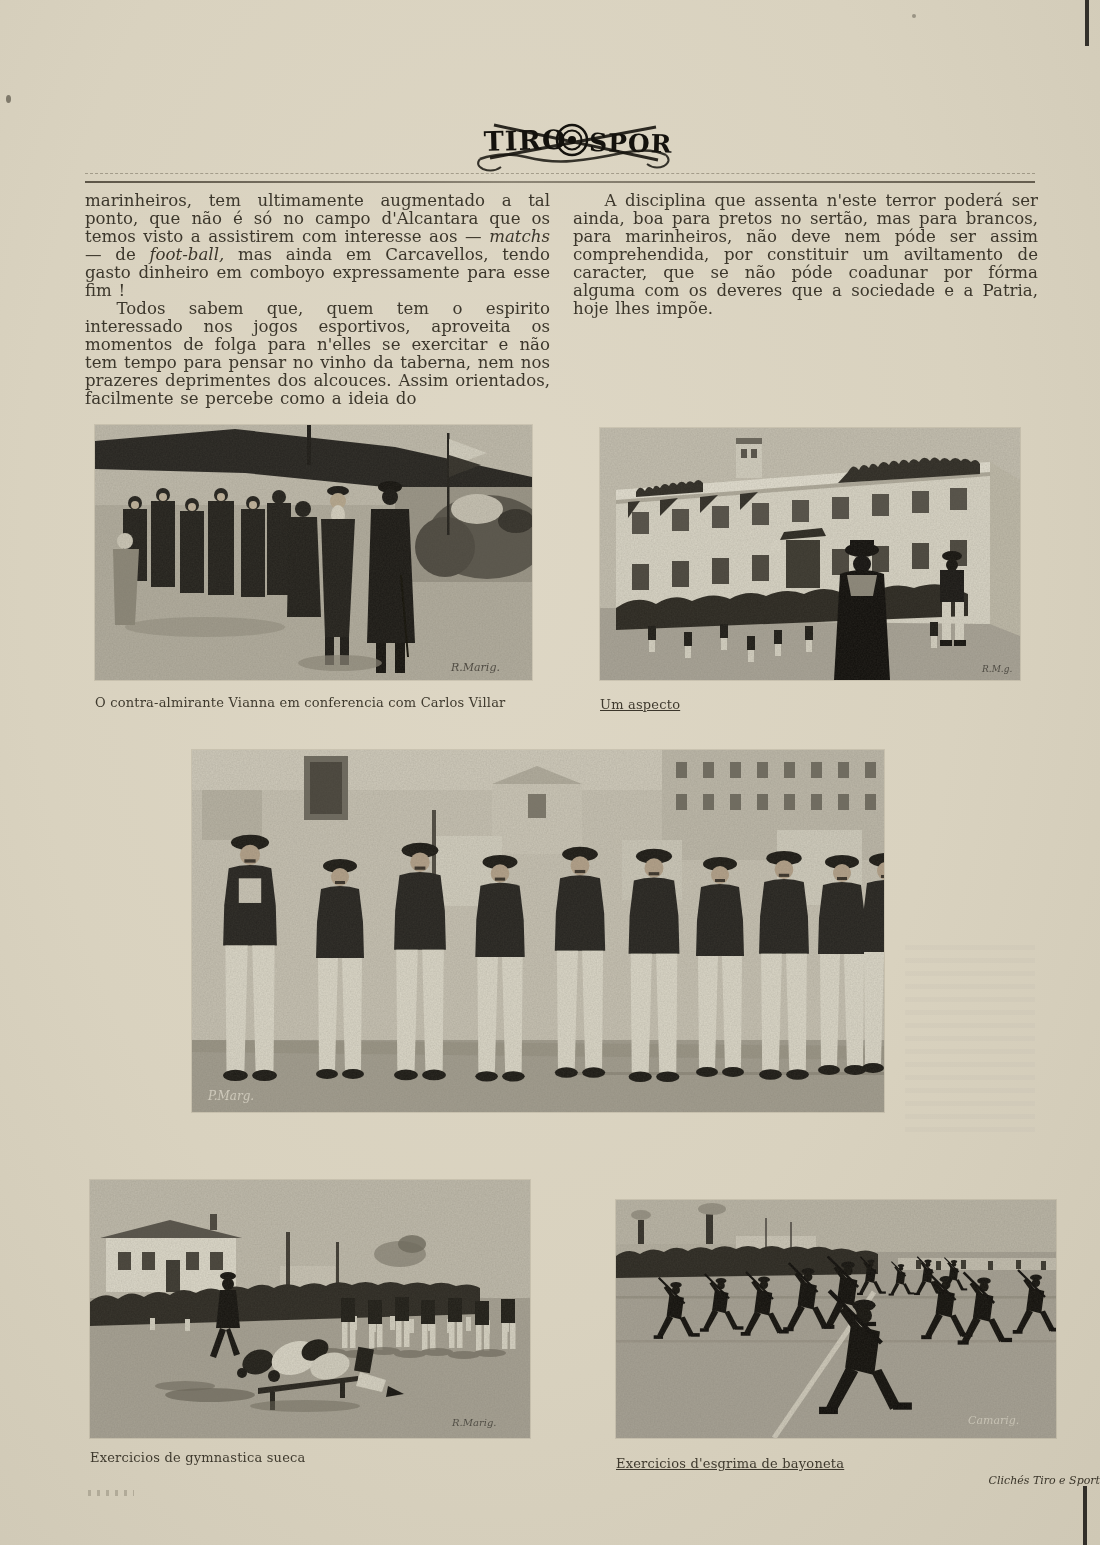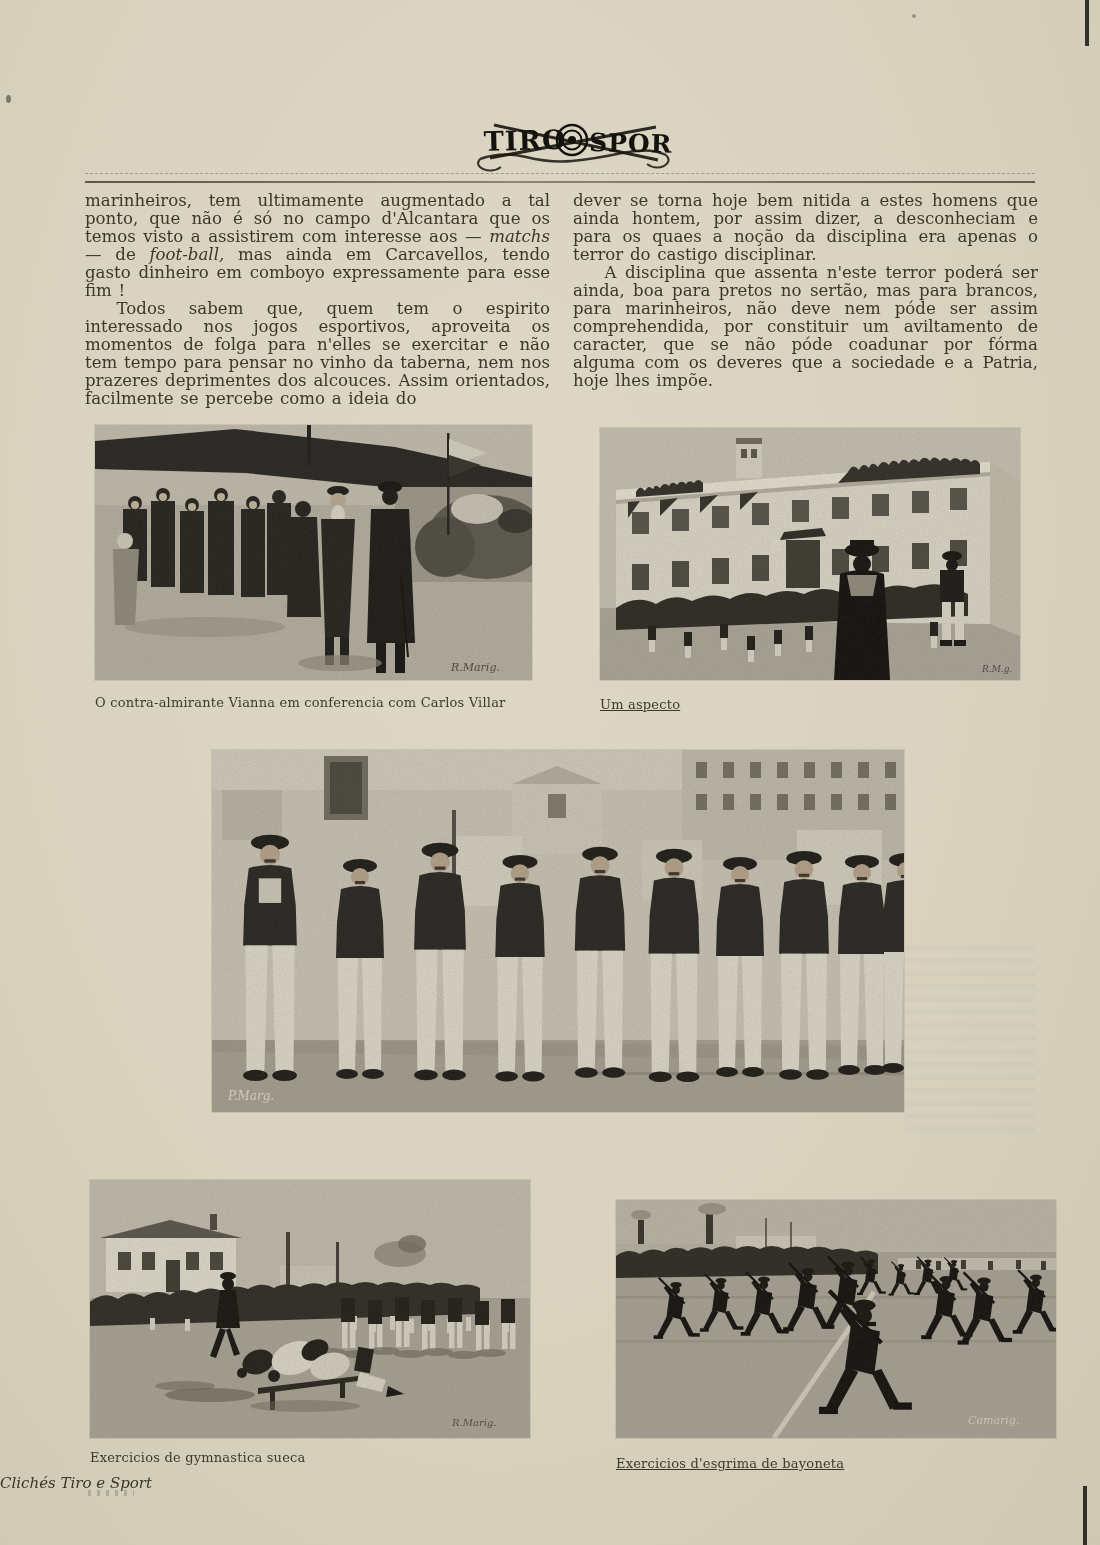--- a/index.html
+++ b/index.html
@@ -25,29 +25,29 @@
   .col p.indent{text-indent:1.9em;}
   .ital{font-style:italic;}
   
   figure{position:absolute;margin:0;}
   figure svg{display:block;box-shadow:0 0 0 1px rgba(70,62,48,.12);}
   figcaption{width:100%;font-size:13px;letter-spacing:.2px;color:#3f3a2e;}
   .ph1{left:95px;top:425px;width:437px;}
   .ph1 figcaption{margin-top:15px;}
   .ph2{left:600px;top:428px;width:420px;text-decoration:underline;}
   .ph2 figcaption{margin-top:17px;}
-  .ph3{left:212px;top:750px;width:788px;text-decoration:underline;}
+  .ph3{left:192px;top:750px;width:788px;text-decoration:underline;}
   .ph3 figcaption{margin-top:16px;}
   .ph4{left:90px;top:1180px;width:440px;}
   .ph4 figcaption{margin-top:12px;}
   .ph5{left:616px;top:1200px;width:372px;text-decoration:underline;}
   .ph5 figcaption{margin-top:18px;}
   
-  .credit{position:absolute;left:0;top:1474px;width:1100px;text-align:left;
-    font-style:italic;font-size:15px;color:#3a352a;}
+  .credit{position:absolute;left:0;top:1474px;width:1100px;text-align:right;
+    font-style:italic;font-size:11px;color:#3a352a;}
   
   .edge-line-top{position:absolute;left:1085px;top:0;width:4px;height:46px;background:#161410;opacity:.85;}
   .edge-line-bottom{position:absolute;left:1083px;top:1486px;width:4px;height:59px;background:#161410;opacity:.85;}
   .speck1{position:absolute;left:6px;top:95px;width:5px;height:8px;border-radius:50%;background:rgba(40,35,25,.5);}
   .speck2{position:absolute;left:912px;top:14px;width:4px;height:4px;border-radius:50%;background:rgba(40,35,25,.35);}
   .bl-marks{position:absolute;left:88px;top:1490px;width:46px;height:6px;opacity:.5;
     background:repeating-linear-gradient(to right, rgba(60,55,40,.45) 0 3px, transparent 3px 9px);}
   .showthrough{position:absolute;left:905px;top:945px;width:130px;height:195px;opacity:.55;
     background:repeating-linear-gradient(to bottom, rgba(125,125,142,.08) 0 5px, transparent 5px 13px);
     filter:blur(.7px);}
@@ -81,21 +81,20 @@
 
   <div class="rule-top"></div>
   <div class="rule-main"></div>
 
   <div class="columns">
     <div class="col">
       <p><span>marinheiros, tem ultimamente augmentado a tal ponto, que não é só no campo d'Alcantara que os temos visto a assistirem com interesse aos — </span><span class="ital">matchs</span><span> — de </span><span class="ital">foot-ball,</span><span> mas ainda em Carcavellos, tendo gasto dinheiro em comboyo expressamente para esse fim !</span></p>
       <p class="indent">Todos sabem que, quem tem o espirito interessado nos jogos esportivos, aproveita os momentos de folga para n'elles se exercitar e não tem tempo para pensar no vinho da taberna, nem nos prazeres deprimentes dos alcouces. Assim orientados, facilmente se percebe como a ideia do</p>
     </div>
     <div class="col">
-      <p>dever se torna hoje bem nitida a estes homens que ainda hontem, por assim dizer, a desconheciam e para os quaes a noção da disciplina era apenas o terror do castigo disciplinar.</p>
       <p class="indent">A disciplina que assenta n'este terror poderá ser ainda, boa para pretos no sertão, mas para brancos, para marinheiros, não deve nem póde ser assim comprehendida, por constituir um aviltamento de caracter, que se não póde coadunar por fórma alguma com os deveres que a sociedade e a Patria, hoje lhes impõe.</p>
     </div>
   </div>
 
   <figure class="ph1">
     <svg viewBox="0 0 437 255" width="437" height="255">
       <defs>
         <filter id="gr1" x="-5%" y="-5%" width="110%" height="110%">
           <feTurbulence type="fractalNoise" baseFrequency="0.7" numOctaves="2" stitchTiles="stitch"></feTurbulence>
           <feColorMatrix type="matrix" values="0 0 0 0 0.15 0 0 0 0 0.14 0 0 0 0 0.11 0 0 0 0.45 0"></feColorMatrix>

